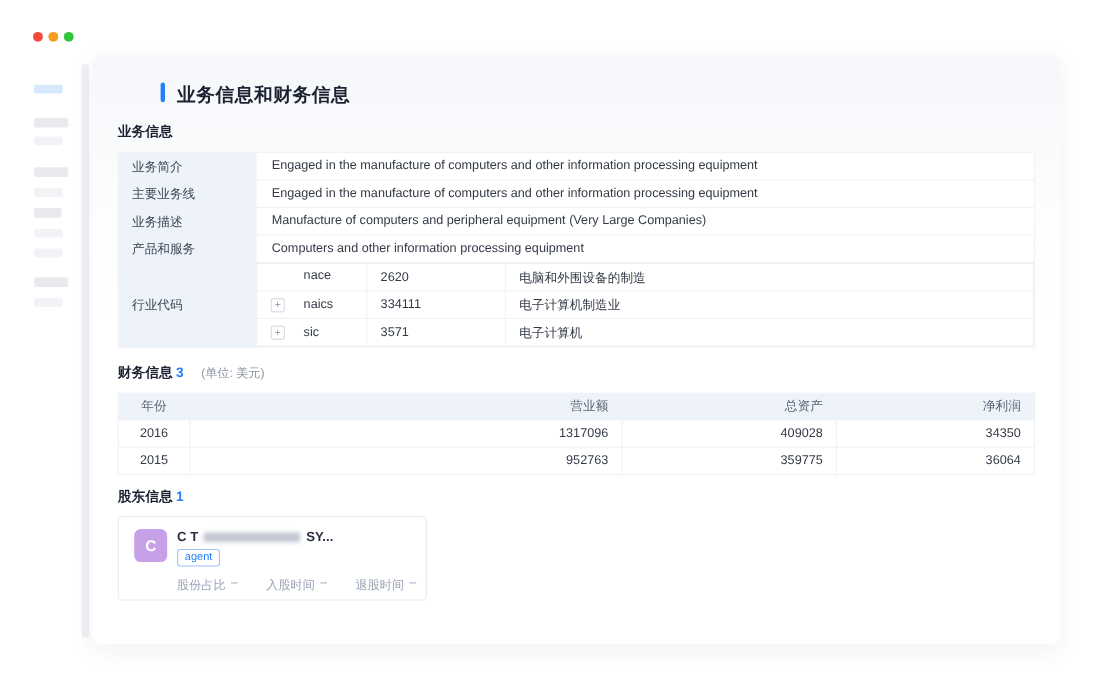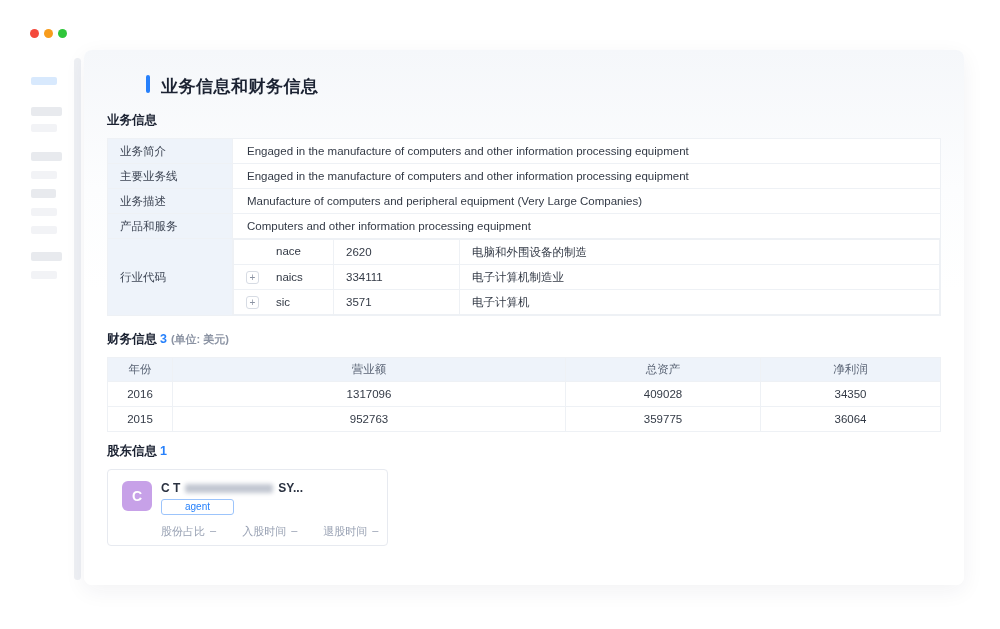--- a/index.html
+++ b/index.html
@@ -31,21 +31,21 @@
     border-radius: 8px; padding: 25px 23px 0 23px;
     background: linear-gradient(180deg, #f5f7fa 0%, #fcfdfe 26%, #ffffff 45%);
     box-shadow: 0 6px 22px rgba(30, 40, 70, 0.06); }
 
   .title-row { display: flex; align-items: flex-start; gap: 11px; height: 20px; padding-left: 39px; }
   .accent-bar { width: 4px; height: 18px; border-radius: 2px; background: #2680fb; }
   .page-title { font-size: 17px; font-weight: bold; color: #1b2232; letter-spacing: 0.5px; }
 
   .section-head { margin: 17px 0 9px 0; font-size: 12.5px; font-weight: bold; color: #1b2232; }
   .section-head .count { color: #2680fb; margin-left: 3px; }
-  .section-head .note { color: #8b93a3; font-weight: bold; font-size: 11px; margin-left: 4px; }
+  .section-head .note { color: #8b93a3; font-weight: normal; font-size: 11px; margin-left: 16px; }
 
   table { border-collapse: collapse; width: 100%; font-size: 11.5px; }
   .biz-table, .fin-table { border: 1px solid #e9edf3; background: #fff; }
   .biz-table td, .fin-table td, .fin-table th, .ind-table td, .ind-table th {
     border: 1px solid #eef1f5; height: 25px; padding: 0 12px; font-weight: normal; }
   .biz-table .lbl { width: 125px; background: #eef3fa; color: #3d4554; }
   .biz-table .val { color: #333a46; padding-left: 14px; }
   .biz-table .ind-cell { padding: 0; }
 
   .ind-table { width: 100%; }
@@ -55,34 +55,34 @@
   .type-wrap { display: inline-flex; align-items: center; gap: 17px; }
   .expand-box { display: inline-flex; width: 13px; height: 13px; border: 1px solid #d7dce4;
     border-radius: 3px; color: #8b93a3; font-size: 10px; line-height: 11px;
     align-items: center; justify-content: center; background: #fff; cursor: pointer; }
   .expand-spacer { display: inline-block; width: 13px; height: 13px; }
 
   .fin-table th { background: #eef3fa; color: #5b6576; height: 24px; }
   .fin-table .c-year { width: 65px; text-align: center; }
   .fin-table .c-rev  { width: 393px; }
   .fin-table .c-ast  { width: 195px; }
-  .num { text-align: center; padding-right: 14px; }
+  .num { text-align: right; padding-right: 14px; }
 
   
   .sh-card { width: 281px; height: 77px; border: 1px solid #e7eaf0; border-radius: 4px;
     background: #fff; padding: 11px 14px; display: flex; gap: 9px; }
   .avatar { width: 30px; height: 30px; border-radius: 6px; background: #c7a1e8; color: #fff;
     font-size: 14px; font-weight: bold; display: flex; align-items: center; justify-content: center; flex: none; }
   .sh-body { flex: 1; min-width: 0; }
   .sh-name { display: flex; align-items: center; gap: 5px; font-size: 12px; font-weight: bold;
     color: #2a3140; height: 14px; white-space: nowrap; }
   .redacted { display: inline-block; width: 88px; height: 9px; background: #c2c7d1;
     border-radius: 2px; filter: blur(2px); }
   .badge { display: inline-block; margin-top: 4px; font-size: 10px; color: #2680fb;
-    border: 1px solid #9cc4fb; border-radius: 3px; padding: 1px 23px 2px; background: #fff; }
+    border: 1px solid #9cc4fb; border-radius: 3px; padding: 1px 6px 2px; background: #fff; }
   .sh-fields { margin-top: 9px; display: flex; gap: 26px; font-size: 11px; color: #98a1b3; white-space: nowrap; }
   .sh-field { display: flex; gap: 5px; justify-content: flex-end; }
 </style>
 </head>
 <body>
 
 <div class="traffic">
   <div class="dot red"></div>
   <div class="dot orange"></div>
   <div class="dot green"></div>

